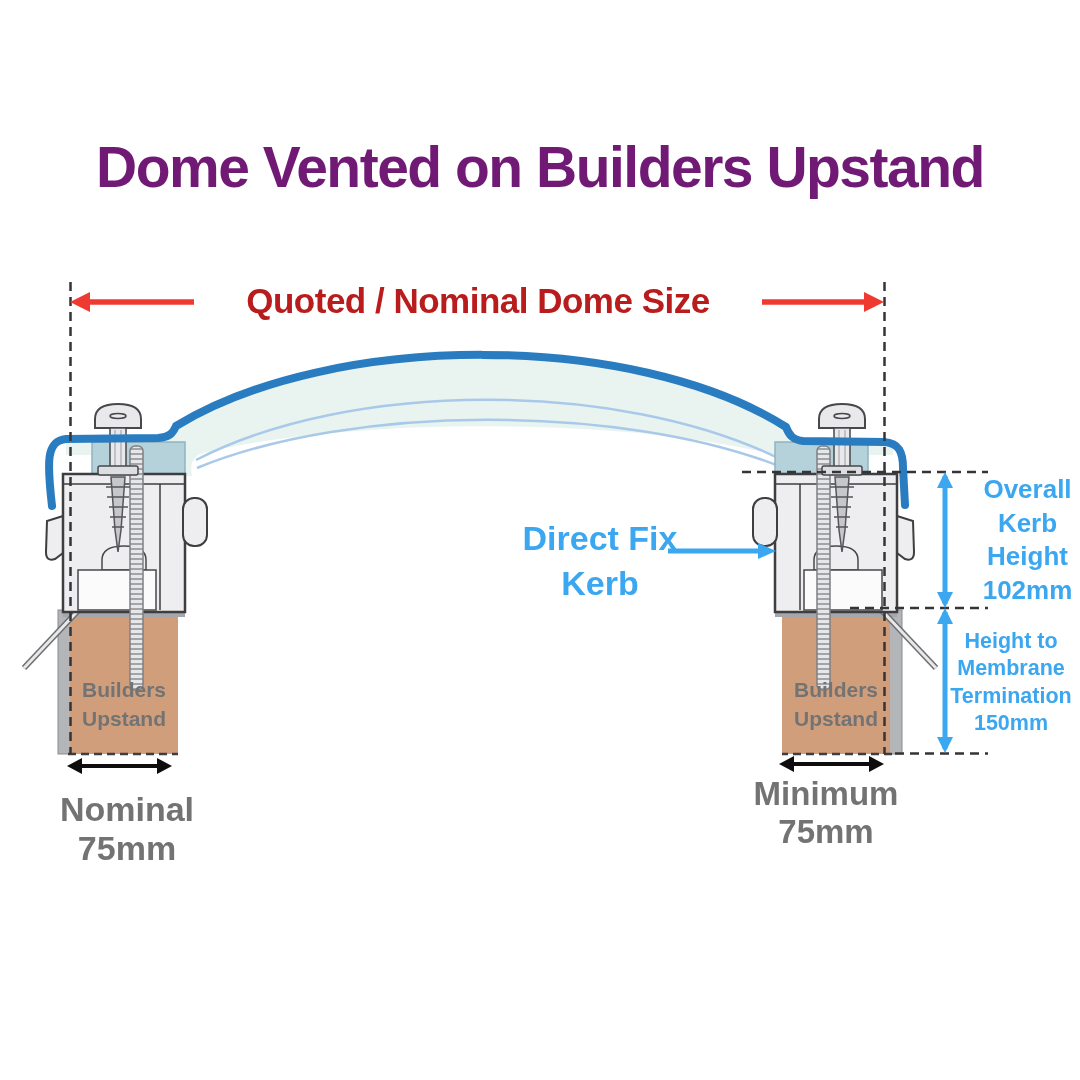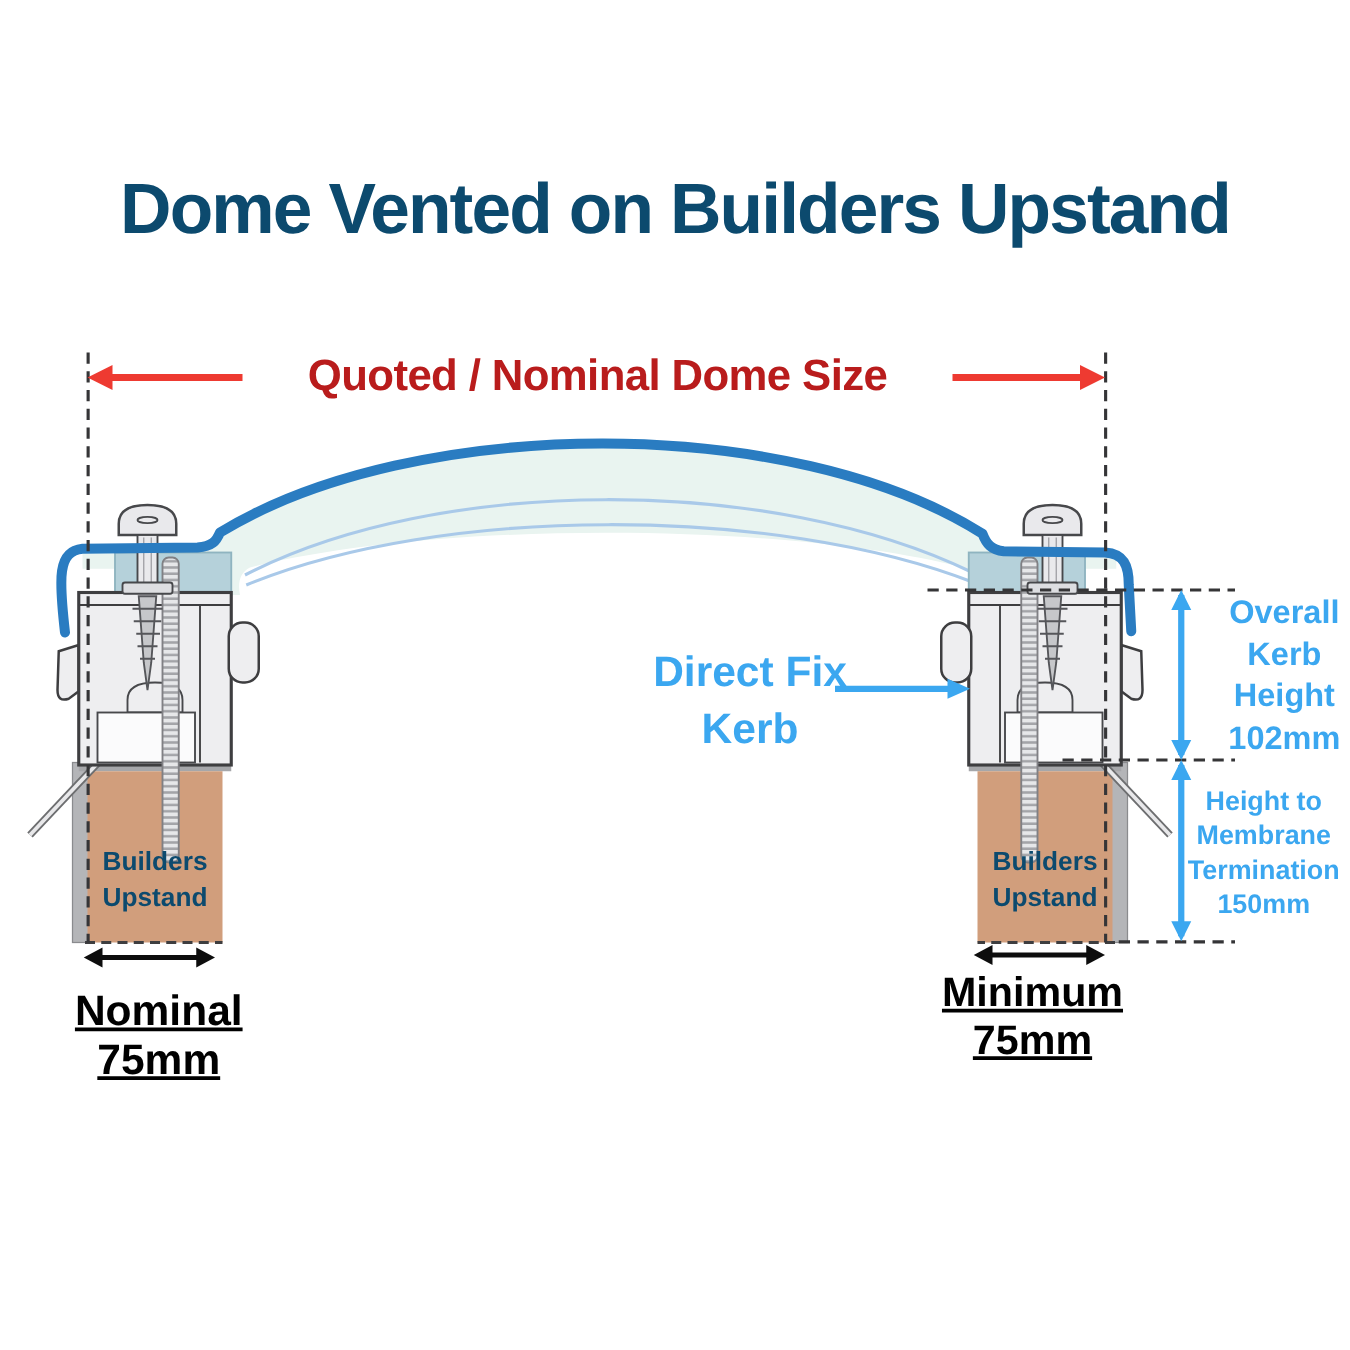--- a/index.html
+++ b/index.html
@@ -8,35 +8,35 @@
     width:1080px;height:1080px;
     background:#ffffff;
     font-family:"Liberation Sans", sans-serif;
     overflow:hidden;
   }
   svg.diagram{position:absolute;left:0;top:0;}
   .lbl{position:absolute;text-align:center;font-weight:bold;}
   .title{
     left:0;top:134px;width:1080px;
     font-size:57px;font-weight:800;letter-spacing:-1.5px;
-    color:#0c4a6e;
+    color:#701a75;
   }
   .red-dim{
     left:194px;top:281px;width:568px;
     font-size:35px;font-weight:800;letter-spacing:-0.5px;
     color:#b91c1c;
   }
   .blue{color:#3ba7f0;}
   .direct-fix{left:518px;top:516px;width:164px;font-size:34px;line-height:1.33;}
   .overall-kerb{left:943px;top:473px;width:137px;font-size:26px;line-height:1.29;margin-left:16px;}
   .membrane{left:939px;top:628px;width:144px;font-size:21.5px;line-height:1.27;}
-  .upstand-lbl{color:#0c4a6e;font-size:21px;line-height:1.38;}
+  .upstand-lbl{color:#737373;font-size:21px;line-height:1.38;}
   .upstand-left{left:70px;top:676px;width:108px;}
   .upstand-right{left:782px;top:676px;width:108px;}
-  .black-dim{color:#000000;font-weight:800;text-decoration:underline;}
+  .black-dim{color:#737373;font-weight:800;}
   .nominal{left:16px;top:790px;width:222px;font-size:34px;}
   .minimum{left:714px;top:775px;width:224px;font-size:33px;}
 </style>
 </head>
 <body>
 
 <div class="canvas">
 
   <svg class="diagram" width="1080" height="1080" viewBox="0 0 1080 1080">
     <defs>

